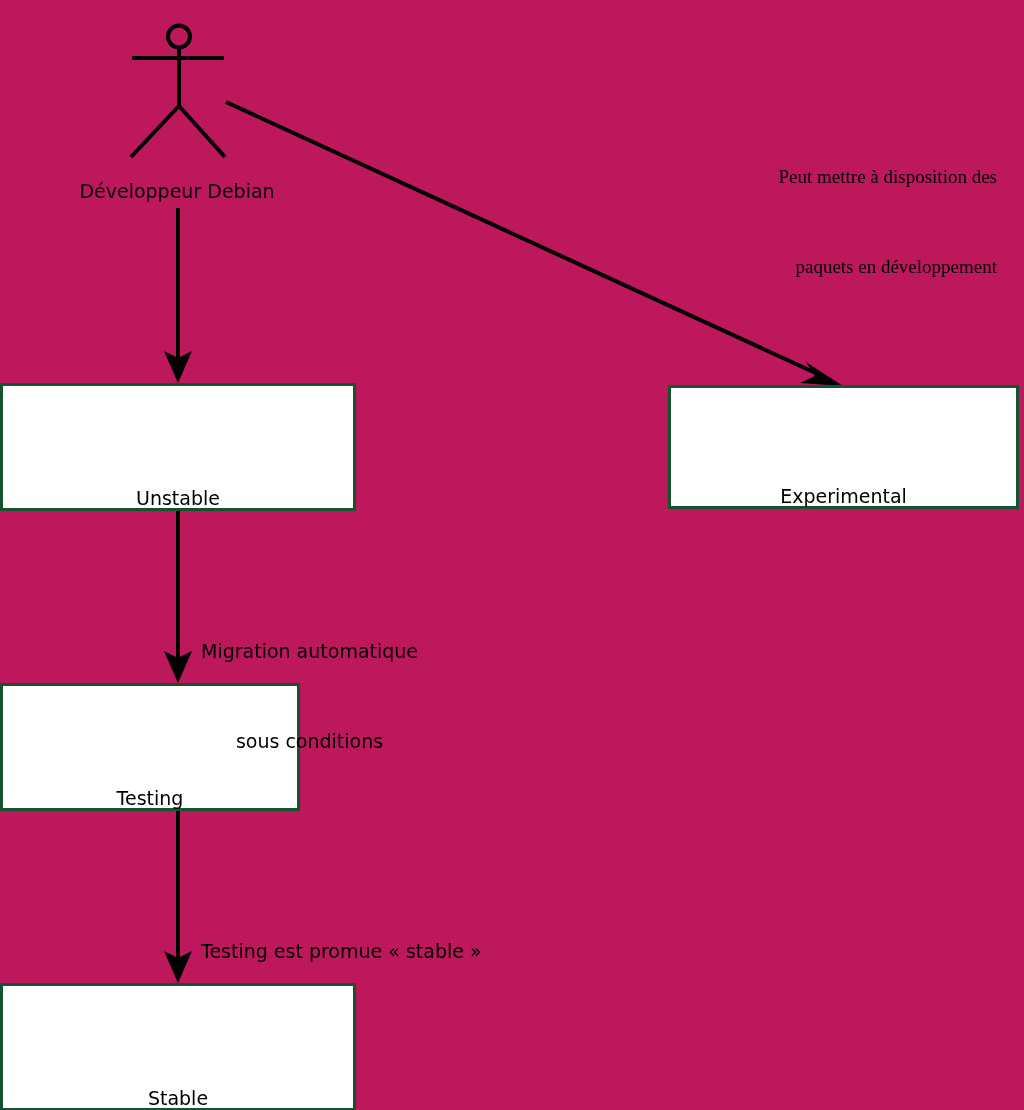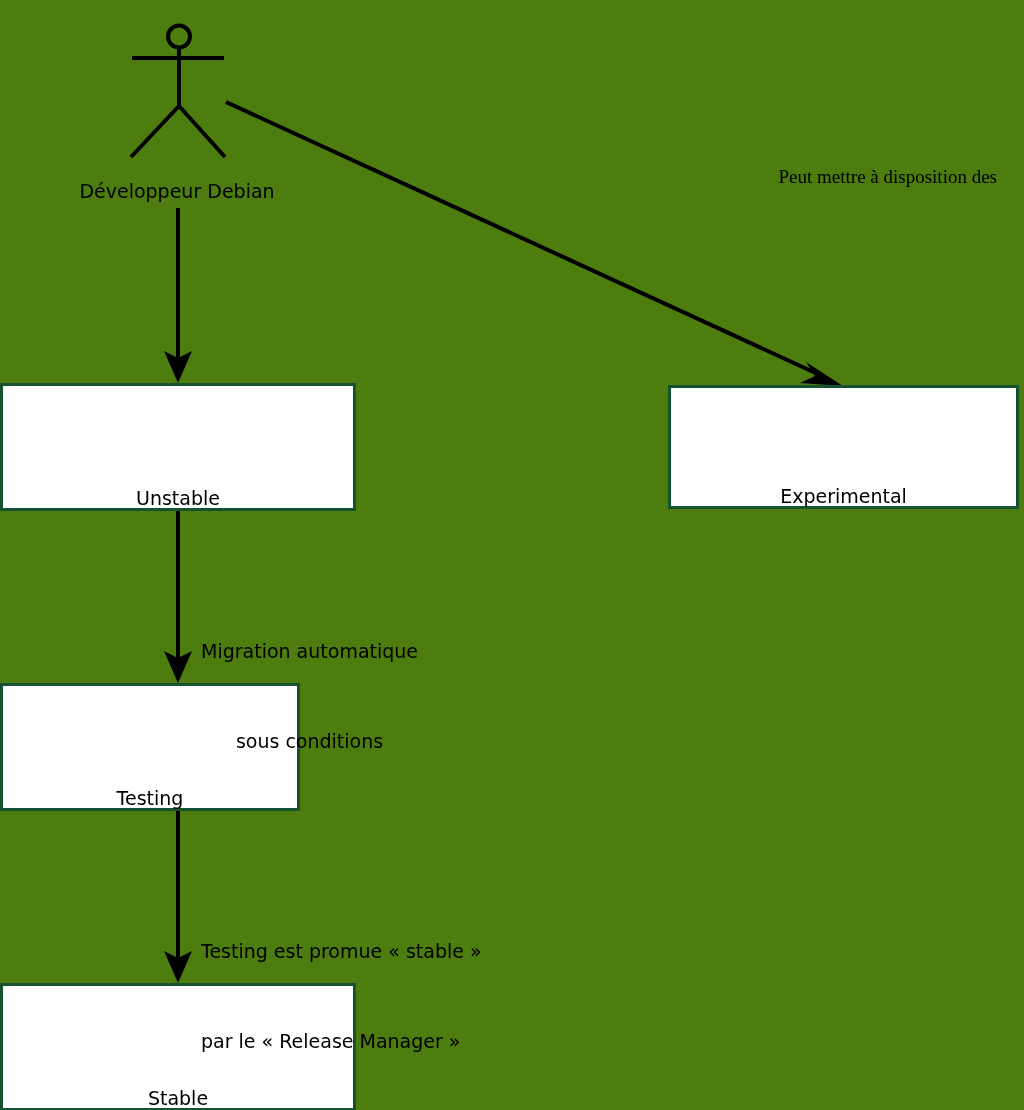--- a/index.html
+++ b/index.html
@@ -9,21 +9,21 @@
     background: #ffffff;
   }
   body {
     font-family: "DejaVu Sans", sans-serif;
     color: #000000;
   }
   #canvas {
     position: relative;
     width: 1024px;
     height: 1110px;
-    background: #4d7c0f;
+    background: #be185d;
     overflow: hidden;
   }
   #diagram-svg {
     position: absolute;
     left: 0;
     top: 0;
     width: 1024px;
     height: 1110px;
   }
   .node-box {
@@ -122,25 +122,25 @@
     <span class="node-label">Stable</span>
   </div>
 
   <div class="node-box" id="box-experimental">
     <span class="node-label">Experimental</span>
   </div>
 
 
   <div class="edge-label right-align" id="label-experimental-note">
     <div>Peut mettre à disposition des</div>
+    <div>paquets en développement</div>
   </div>
 
   <div class="edge-label" id="label-migration">
     <div>Migration automatique</div>
     <div>sous conditions</div>
   </div>
 
   <div class="edge-label" id="label-promote">
     <div>Testing est promue « stable »</div>
-    <div>par le « Release Manager »</div>
   </div>
 
 </div>
 
 </body></html>

